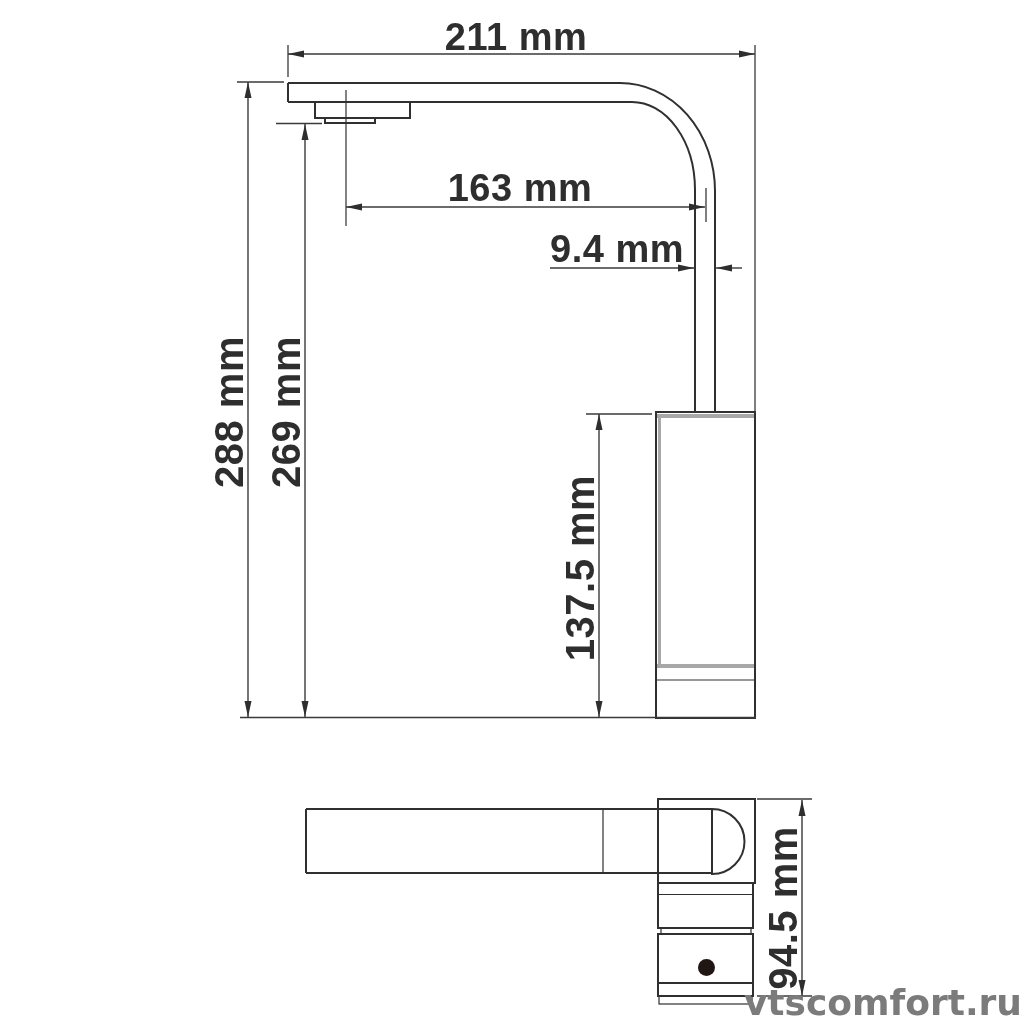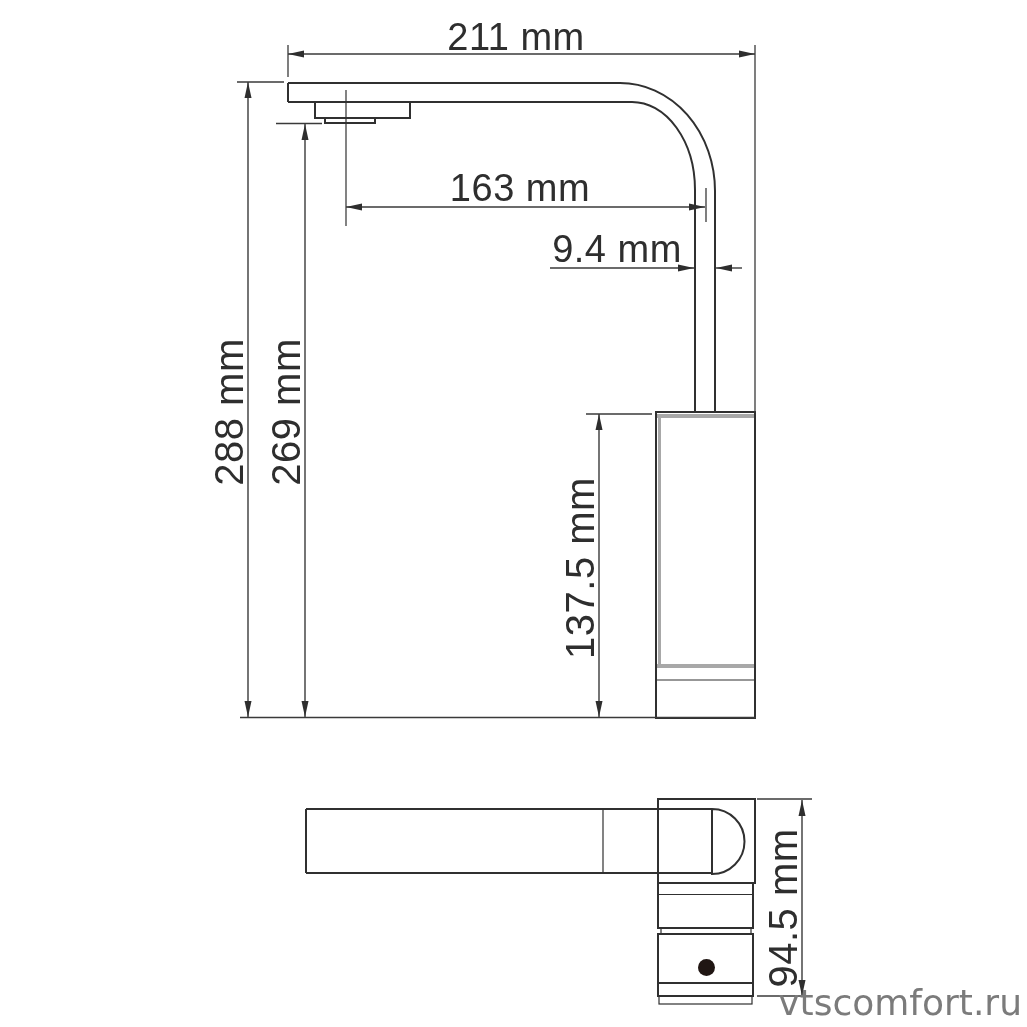--- a/index.html
+++ b/index.html
@@ -7,20 +7,21 @@
     padding: 0;
     background: #ffffff;
   }
   .page {
     position: relative;
     width: 1027px;
     height: 1027px;
     background: #ffffff;
     overflow: hidden;
     font-family: "Liberation Sans", sans-serif;
+    font-weight: bold;
   }
   svg { display: block; }
   .outline   { fill: none; stroke: #303030; stroke-width: 2; }
   .thin      { fill: none; stroke: #303030; stroke-width: 1.2; }
   .dim       { fill: none; stroke: #3a3a3a; stroke-width: 1.4; }
   .ext       { fill: none; stroke: #3a3a3a; stroke-width: 1.3; }
   .grayline  { fill: none; stroke: #a8a8a8; stroke-width: 4; }
   .grayline2 { fill: none; stroke: #a8a8a8; stroke-width: 3; }
   .arrow     { fill: #2e2e2e; stroke: none; }
   .dimtext {

